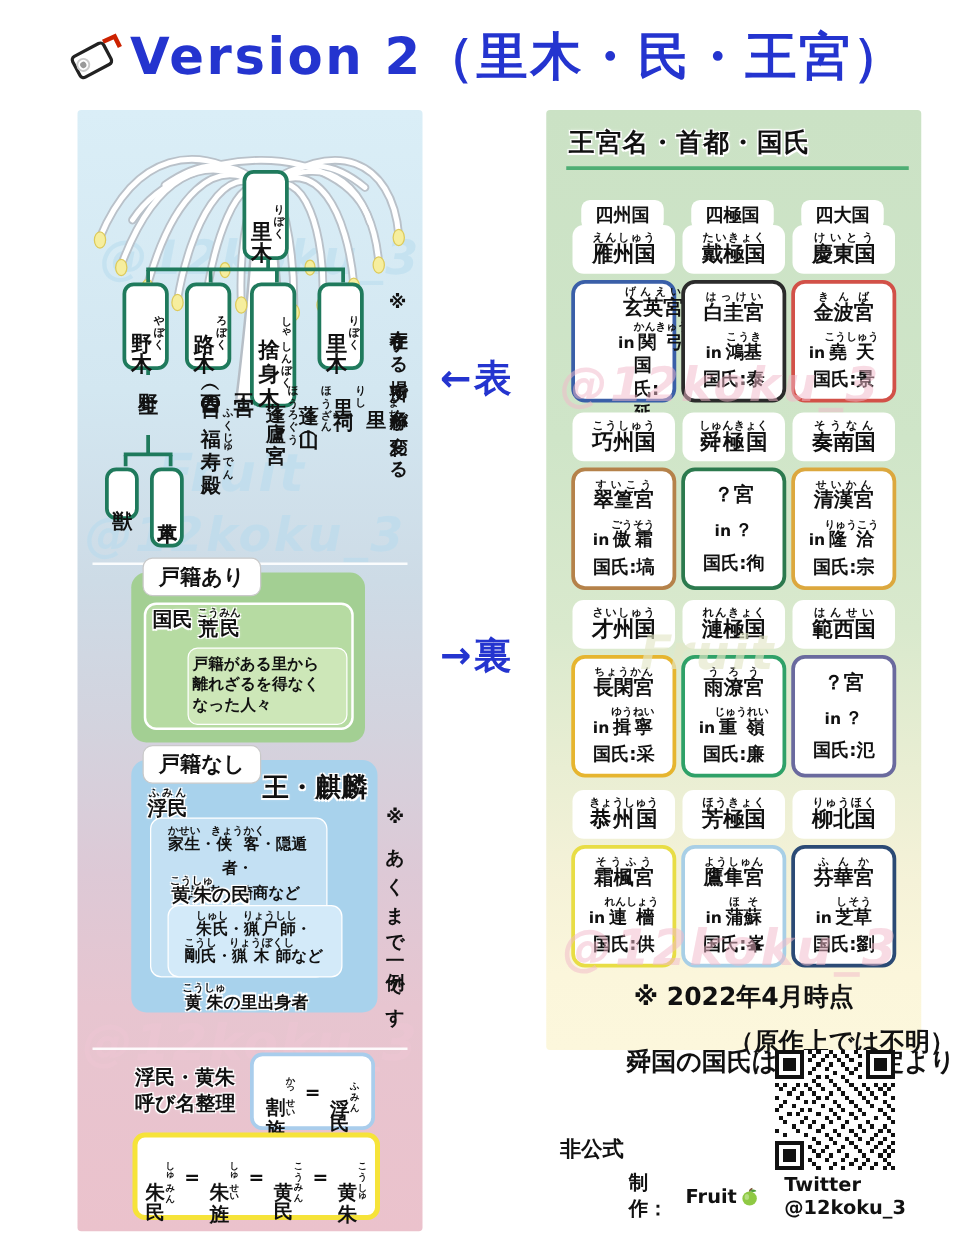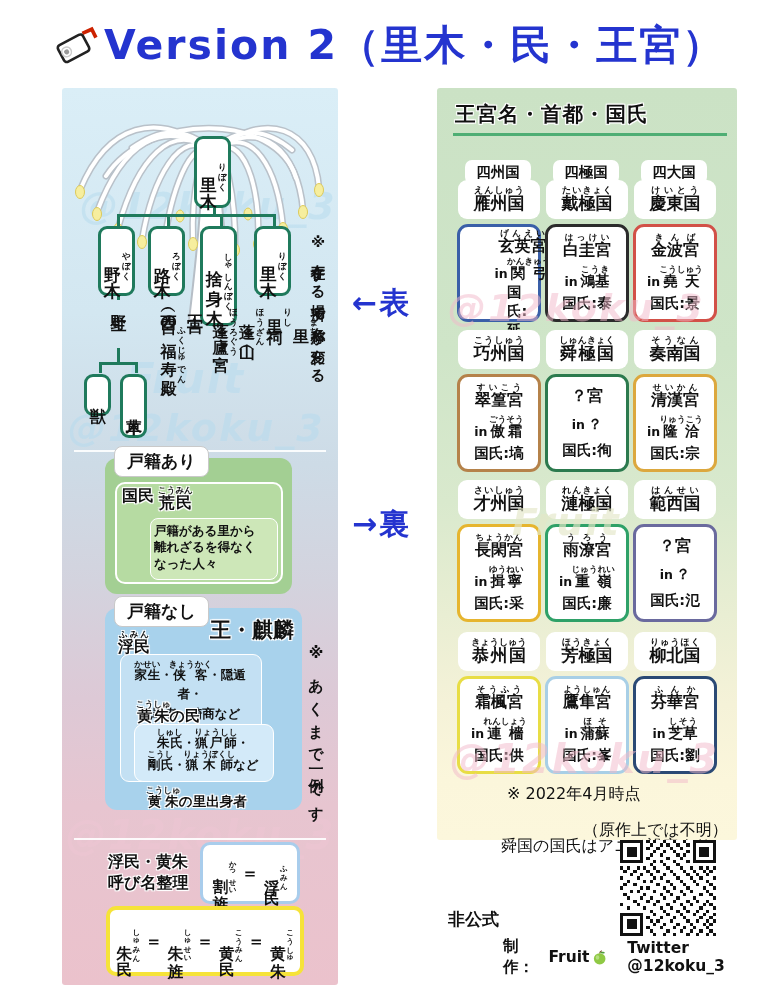--- a/index.html
+++ b/index.html
@@ -49,21 +49,21 @@
   .cat{position:absolute;width:66px;height:24px;background:#fff;border-radius:7px;font-size:14.5px;font-weight:bold;
     display:flex;align-items:center;justify-content:center;margin-top:12px;}
   .kbox{position:absolute;width:82px;background:#fff;border-radius:9px;text-align:center;font-weight:bold;font-size:17px;padding:12px 0 4px;}
   .kbox rt{font-size:9px;}
   .card{position:absolute;width:84px;height:98px;background:#fff;border:3px solid #333;border-radius:11px;
     display:flex;flex-direction:column;align-items:center;justify-content:space-evenly;font-weight:bold;padding:2px 0;box-sizing:border-box;}
   .card .palace{font-size:16px;}
   .card .city{font-size:14.5px;}
   .card .inw{font-size:12.5px;margin-right:3px;font-weight:bold;}
   .card .clan{font-size:14.5px;}
-  .fnote{position:absolute;font-size:16px;font-weight:normal;white-space:nowrap;}
+  .fnote{position:absolute;font-size:20px;font-weight:bold;white-space:nowrap;}
   
   .foot-note{position:absolute;left:446px;top:840px;width:180px;font-size:13.5px;line-height:1.2;font-weight:600;letter-spacing:.5px;}
   .unofficial{position:absolute;left:448px;top:908px;font-size:17px;font-weight:bold;}
   .credit{position:absolute;left:503px;top:936px;font-size:15.5px;font-weight:bold;display:flex;align-items:center;gap:4px;}
   
   .wm{position:absolute;font-style:italic;font-weight:bold;opacity:.5;pointer-events:none;letter-spacing:2px;white-space:nowrap;}
 </style>
 </head>
 <body>
 

